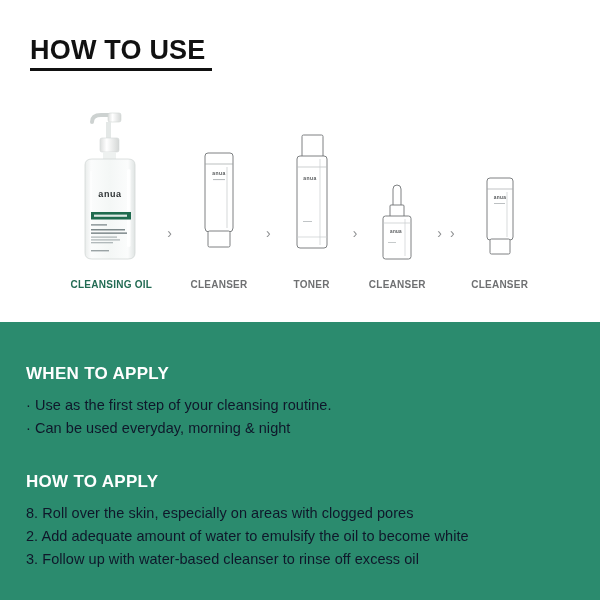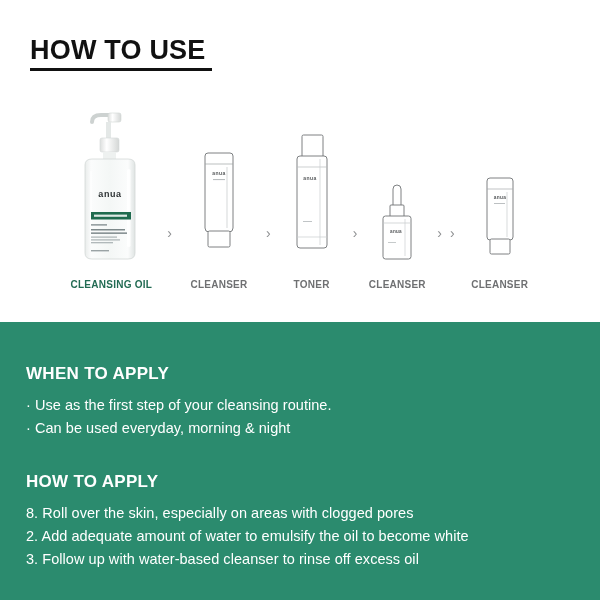--- a/index.html
+++ b/index.html
@@ -112,21 +112,21 @@
     font-weight: bold;
     color: #ffffff;
     letter-spacing: 0.3px;
     margin: 0 0 10px 0;
   }
   .panel-h.second {
     margin-top: 32px;
   }
   .panel-line {
     font-size: 14.5px;
-    color: #ffffff;
+    color: #0f172a;
     line-height: 1.58;
     letter-spacing: 0.05px;
   }
 </style>
 </head>
 <body>
 
 <div class="page">
 
   <div class="header">

